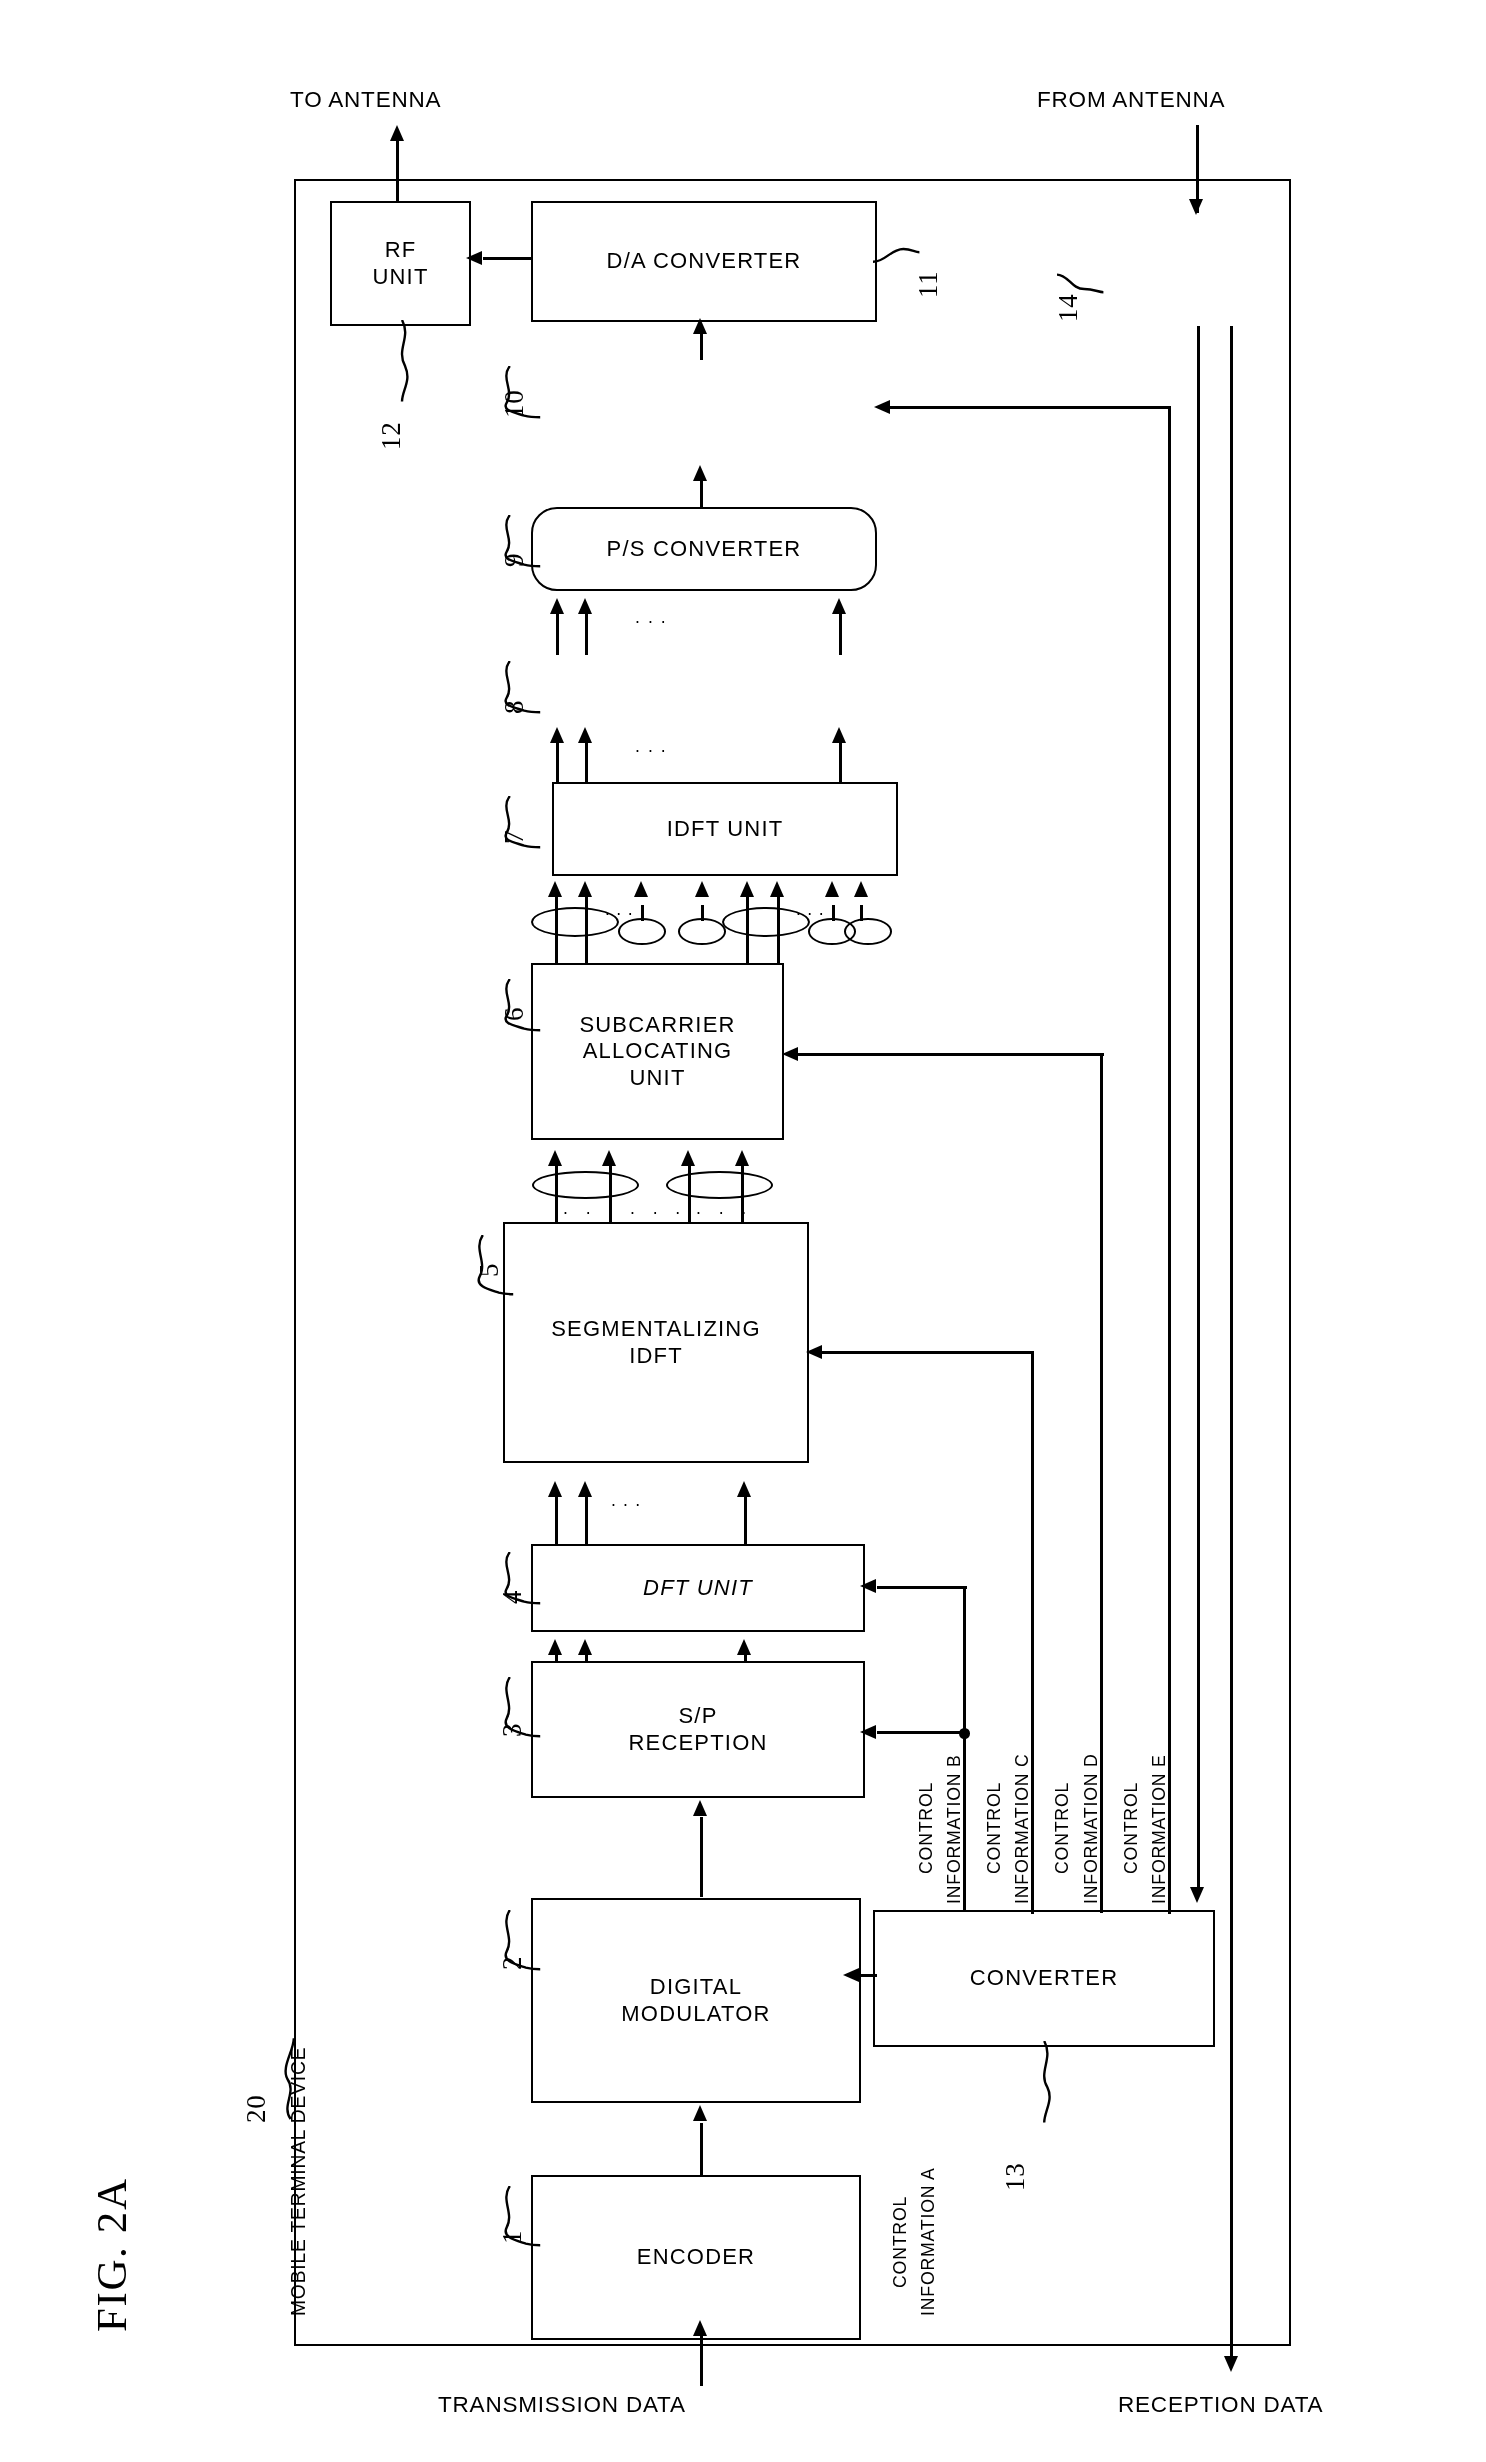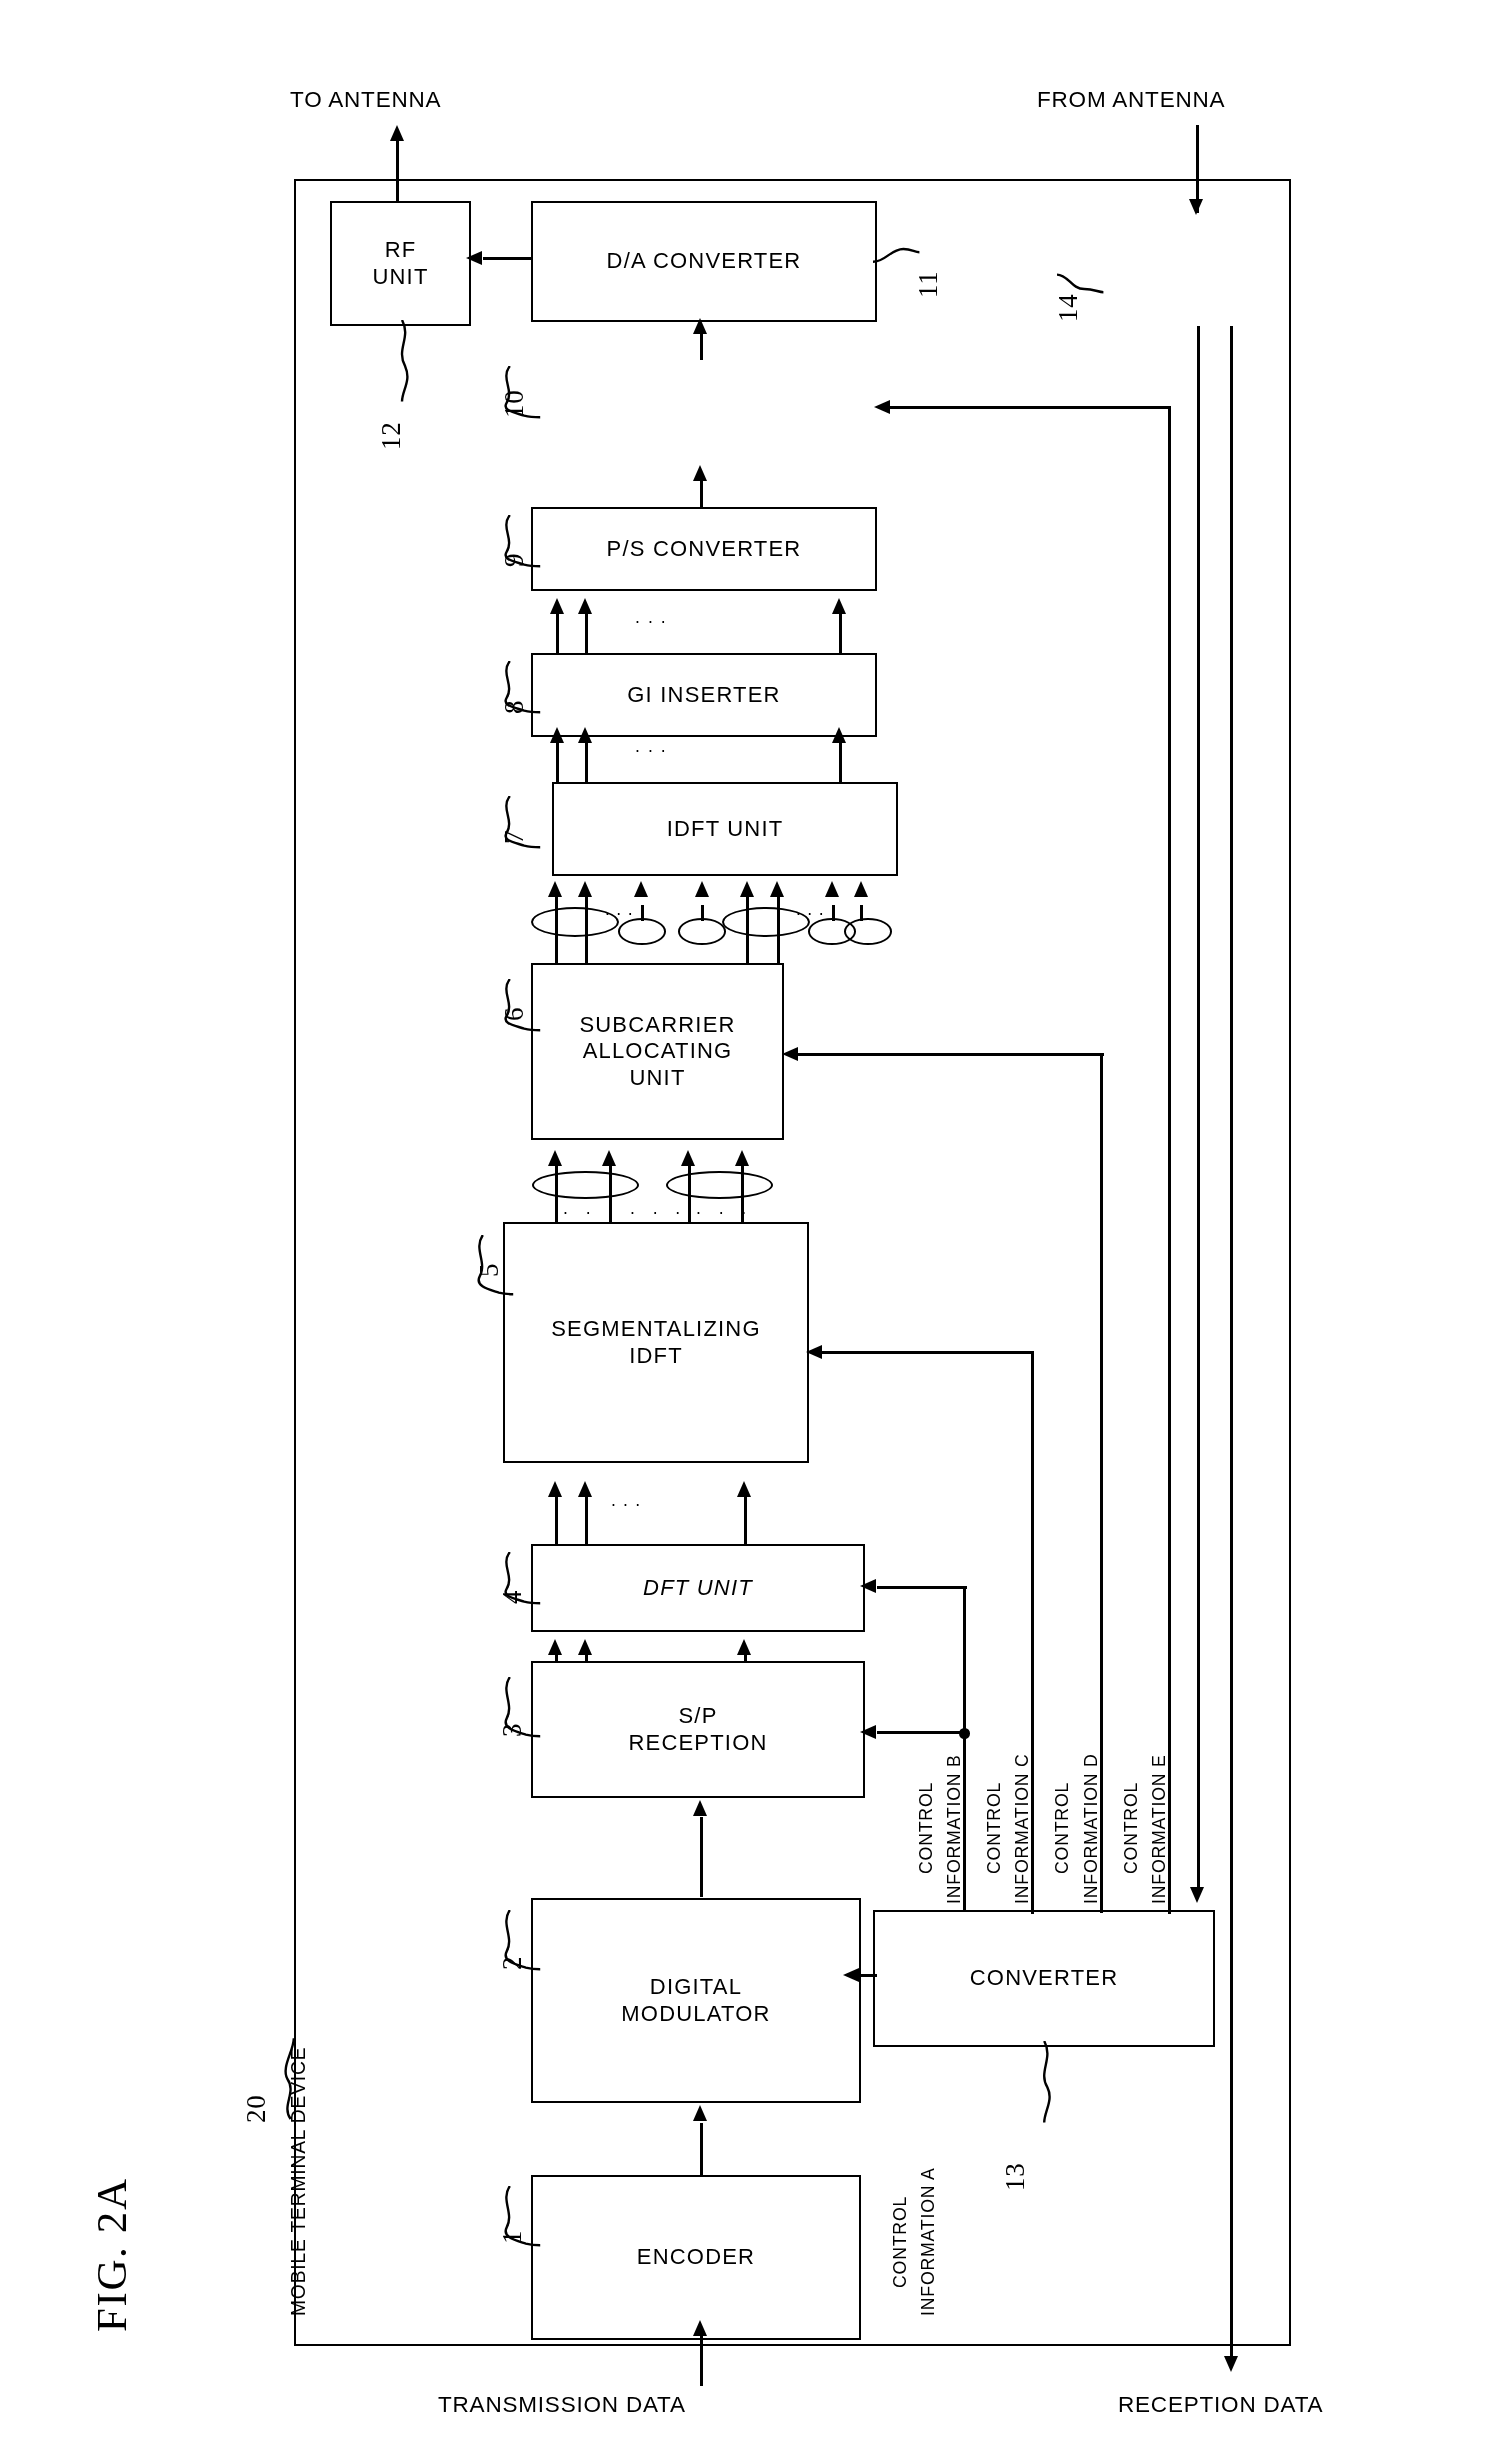--- a/index.html
+++ b/index.html
@@ -81,34 +81,31 @@
   </svg>
 
   <div class="t rot90" style="left:499px; top:418px; font-size:27px; font-family:'Liberation Serif',serif;">10</div>
   <svg class="leader" style="left:497px; top:366px; width:44px; height:56px;" viewBox="0 0 55 70">
     <path d="M16 0 C 4 16, 22 30, 12 46 C 6 56, 22 58, 34 62 C 42 64, 48 64, 54 64" stroke="#000" stroke-width="3" fill="none"></path>
   </svg>
 
   <div class="vline" style="left:700px; top:334px; width:3.2px; height:26px;"></div>
   <div class="arrU" style="left:693px; top:318px;"></div>
 
-  <div class="box" style="left:531px; top:507px; width:342px; height:80px;">
+  <div class="box" style="left:531px; top:507px; width:342px; height:80px;border-radius:26px;">
     <span>P/S CONVERTER</span>
   </div>
   <div class="t rot90" style="left:499px; top:567px; font-size:27px; font-family:'Liberation Serif',serif;">9</div>
   <svg class="leader" style="left:497px; top:515px; width:44px; height:56px;" viewBox="0 0 55 70">
     <path d="M16 0 C 4 16, 22 30, 12 46 C 6 56, 22 58, 34 62 C 42 64, 48 64, 54 64" stroke="#000" stroke-width="3" fill="none"></path>
   </svg>
 
   <div class="vline" style="left:700px; top:481px; width:3.2px; height:28px;"></div>
   <div class="arrU" style="left:693px; top:465px;"></div>
 
-  <div class="box" style="left:531px; top:653px; width:342px; height:80px;">
-    <span>GI INSERTER</span>
-  </div>
   <div class="t rot90" style="left:499px; top:714px; font-size:27px; font-family:'Liberation Serif',serif;">8</div>
   <svg class="leader" style="left:497px; top:661px; width:44px; height:56px;" viewBox="0 0 55 70">
     <path d="M16 0 C 4 16, 22 30, 12 46 C 6 56, 22 58, 34 62 C 42 64, 48 64, 54 64" stroke="#000" stroke-width="3" fill="none"></path>
   </svg>
 
   <div class="vline" style="left:556px; top:613px; width:3.2px; height:42px;"></div>
   <div class="arrU" style="left:550px; top:598px;"></div>
   <div class="vline" style="left:585px; top:613px; width:3.2px; height:42px;"></div>
   <div class="arrU" style="left:578px; top:598px;"></div>
   <div class="vline" style="left:839px; top:613px; width:3.2px; height:42px;"></div>

